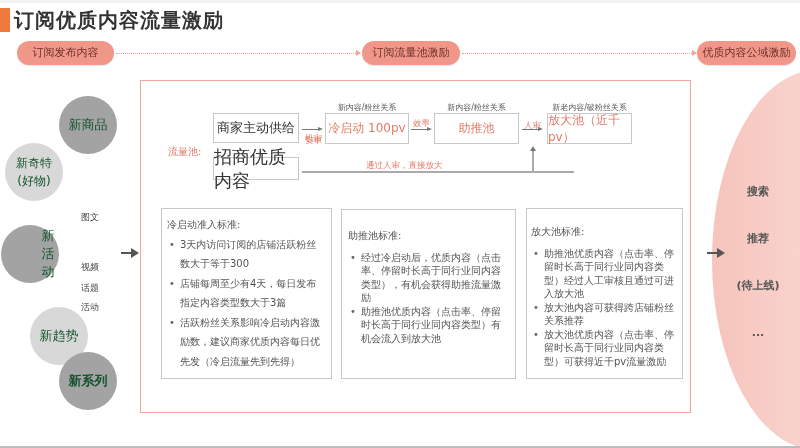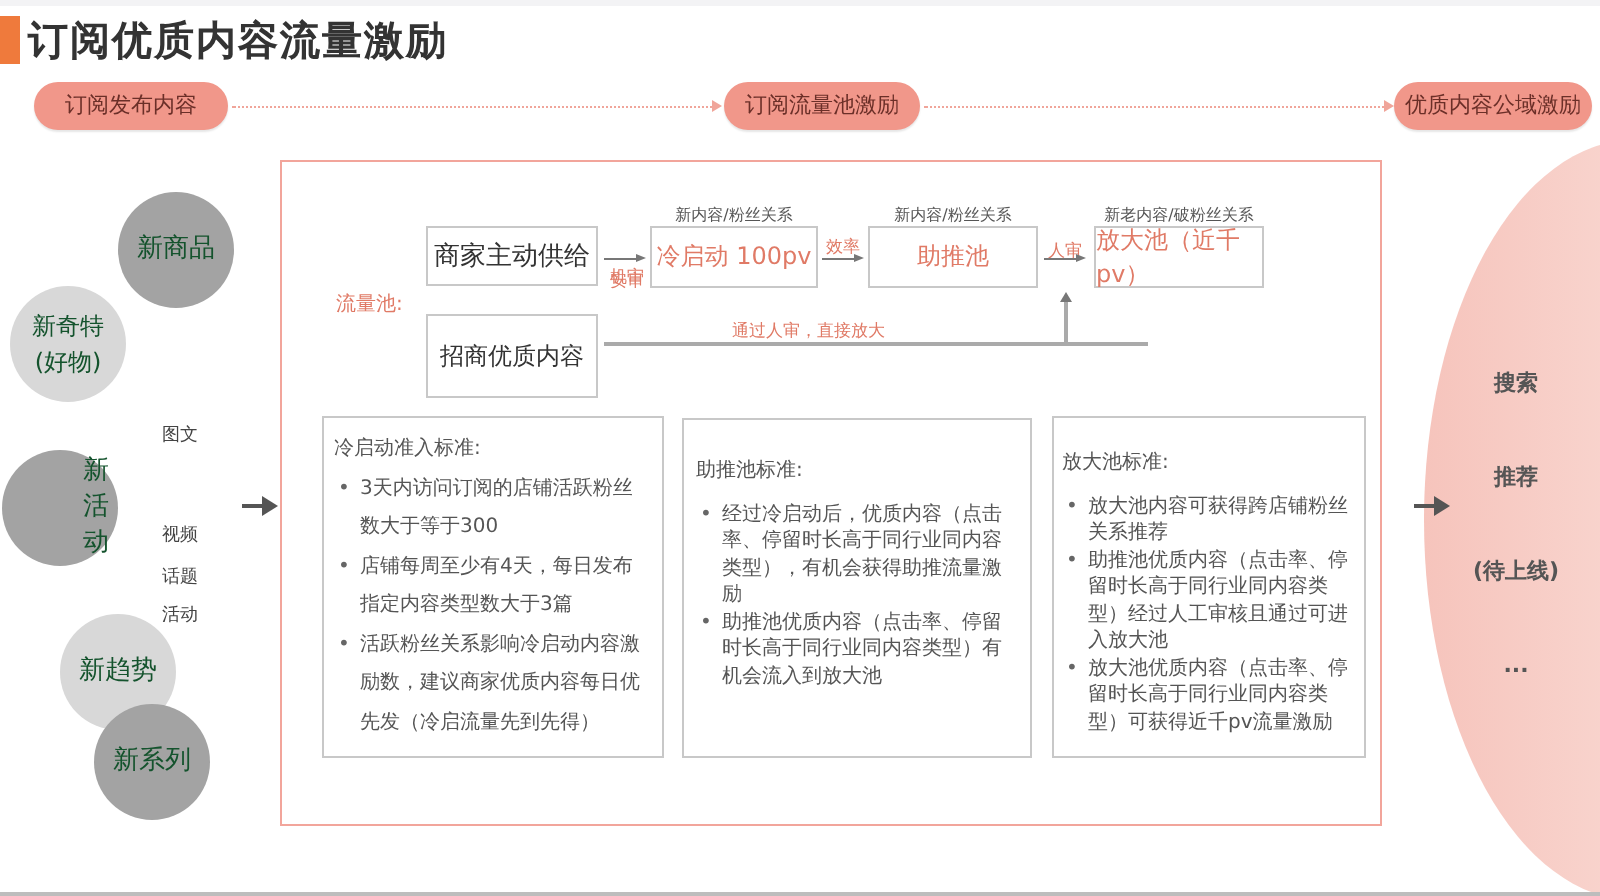--- a/index.html
+++ b/index.html
@@ -73,40 +73,40 @@
     <span>新商品</span>
   </div>
 <div class="abs circle c-light" style="left:5px; top:143px; width:58px; height:58px; white-space:pre-line; font-size:12px;"><span>新奇特
 (好物)</span></div>
 <div class="abs circle c-dark" style="left:1px; top:225px; width:58px; height:58px;padding-left:36px;">
     <span>新活动</span>
   </div>
 <div class="abs circle c-light" style="left:1px; top:307px; width:58px; height:58px;margin-left:29px;">
     <span>新趋势</span>
   </div>
-<div class="abs circle c-dark" style="left:47px; top:352px; width:58px; height:58px;">
+<div class="abs circle c-dark" style="left:59px; top:352px; width:58px; height:58px;font-weight:bold;">
     <span>新系列</span>
   </div>
 
 <div class="abs media-label" style="left:81px; top:211px;">图文</div>
 <div class="abs media-label" style="left:81px; top:247px;margin-top:14px;">视频</div>
 <div class="abs media-label" style="left:81px; top:282px;">话题</div>
 <div class="abs media-label" style="left:81px; top:301px;">活动</div>
 
 <div class="abs arrow-line" style="left:121px; top:252px; width:12px;"></div>
 <div class="abs arrow-head" style="left:131px; top:248px;"></div>
 
 <div class="abs frame"></div>
 
 <div class="abs pool-label" style="left:168px; top:145px;">流量池:</div>
 
 <div class="abs box box-dark" style="left:213px; top:113px; width:86px; height:30px;">
     <span>商家主动供给</span>
   </div>
-<div class="abs box box-dark" style="left:213px; top:157px; width:86px; height:42px; font-size:12px;">
+<div class="abs box box-dark" style="left:213px; top:157px; width:86px; height:23px; font-size:18px;">
     <span>招商优质内容</span>
   </div>
 
 <div class="abs orange-label" style="left:305px; top:118px;margin-top:17px;">安审</div>
 <div class="abs orange-label" style="left:305px; top:133px;">机审</div>
 <div class="abs thin-line" style="left:302px; top:129px; width:17px;"></div>
 <div class="abs thin-head" style="left:318px; top:127px;"></div>
 
 <div class="abs small-label" style="left:325px; top:102px; width:84px;">新内容/粉丝关系</div>
 <div class="abs box box-orange" style="left:325px; top:113px; width:84px; height:31px;">
@@ -149,22 +149,22 @@
   <div class="card-title" style="margin-bottom:8px;">助推池标准:</div>
   <ul>
     <li>经过冷启动后，优质内容（点击率、停留时长高于同行业同内容类型），有机会获得助推流量激励</li>
     <li>助推池优质内容（点击率、停留时长高于同行业同内容类型）有机会流入到放大池</li>
   </ul>
 </div>
 
 <div class="abs card" style="left:526px; top:208px; width:157px; height:171px; padding:16px 5px 0 4px; line-height:13.5px;">
   <div class="card-title" style="margin-bottom:8px;">放大池标准:</div>
   <ul>
+    <li>助推池优质内容（点击率、停留时长高于同行业同内容类型）经过人工审核且通过可进入放大池</li>
     <li>放大池内容可获得跨店铺粉丝关系推荐</li>
-    <li>助推池优质内容（点击率、停留时长高于同行业同内容类型）经过人工审核且通过可进入放大池</li>
     <li>放大池优质内容（点击率、停留时长高于同行业同内容类型）可获得近千pv流量激励</li>
   </ul>
 </div>
 
 <div class="abs arrow-line" style="left:707px; top:252px; width:12px;"></div>
 <div class="abs arrow-head" style="left:717px; top:248px;"></div>
 
 <div class="abs bottom-line"></div>
 
 </body></html>

